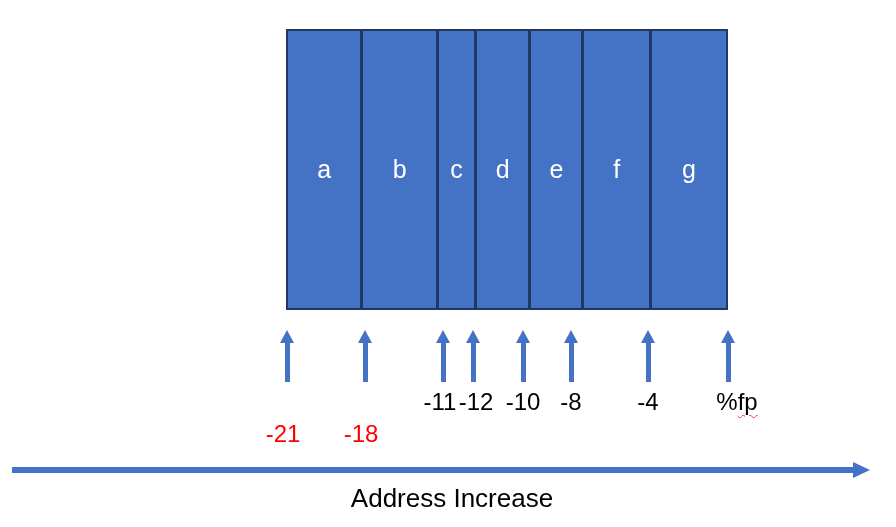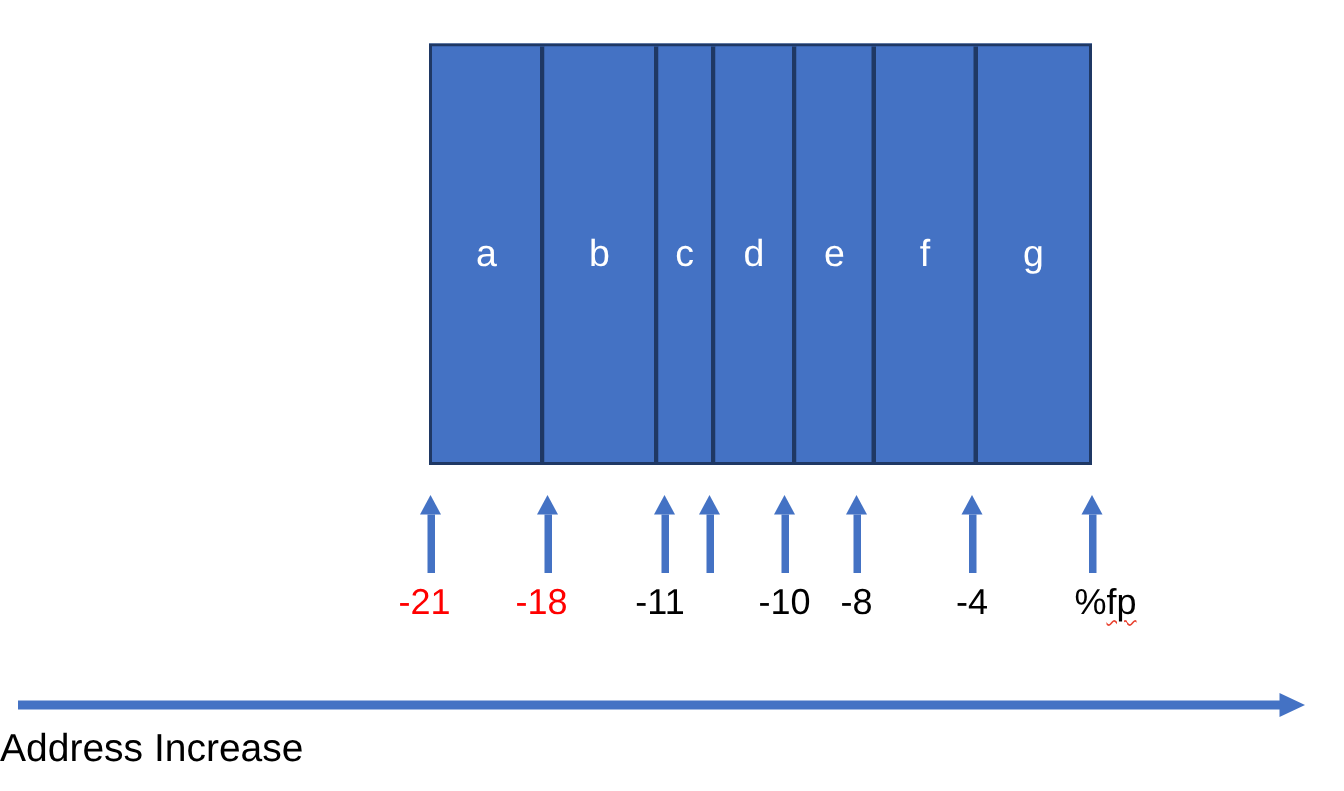--- a/index.html
+++ b/index.html
@@ -72,21 +72,21 @@
   .tick-label{
     position:absolute;
     top:389px;
     width:90px;
     text-align:center;
     font-size:24px;
     line-height:1.1;
     color:var(--tick-black);
     white-space:nowrap;
   }
-  .tick-label.red{color:var(--tick-red);}
+  .tick-label.red{color:var(--tick-red);margin-top:32px;}
   .squiggle{
     text-decoration-line:underline;
     text-decoration-style:wavy;
     text-decoration-color:var(--squiggle-red);
     text-decoration-thickness:1px;
     text-underline-offset:4px;
   }
 
   
   .h-arrow{
@@ -104,22 +104,23 @@
     position:absolute;
     right:0; top:0;
     width:0;height:0;
     border-top:8px solid transparent;
     border-bottom:8px solid transparent;
     border-left:17px solid var(--arrow);
   }
 
   .axis-label{
     position:absolute;
-    left:0; top:483px;
+    left:12px; top:483px;
     width:880px;
+    text-align:center;
     font-size:26px;
     color:var(--axis-text);
   }
 </style>
 </head>
 <body>
 
 <div class="stage">
 
   <div class="mem-box">
@@ -175,20 +176,21 @@
       <div class="stem"></div>
     </div>
   <div class="up-arrow" style="left:721px">
       <div class="head"></div>
       <div class="stem"></div>
     </div>
 
   <div class="tick-label red" style="left:238px">-21</div>
   <div class="tick-label red" style="left:316px">-18</div>
   <div class="tick-label" style="left:395px">-11</div>
+  <div class="tick-label" style="left:431px">-12</div>
   <div class="tick-label" style="left:478px">-10</div>
   <div class="tick-label" style="left:526px">-8</div>
   <div class="tick-label" style="left:603px">-4</div>
   <div class="tick-label" style="left:692px"><span>%</span><span class="squiggle">fp</span></div>
 
   <div class="h-arrow">
     <div class="line"></div>
     <div class="head"></div>
   </div>
   <div class="axis-label">Address Increase</div>

